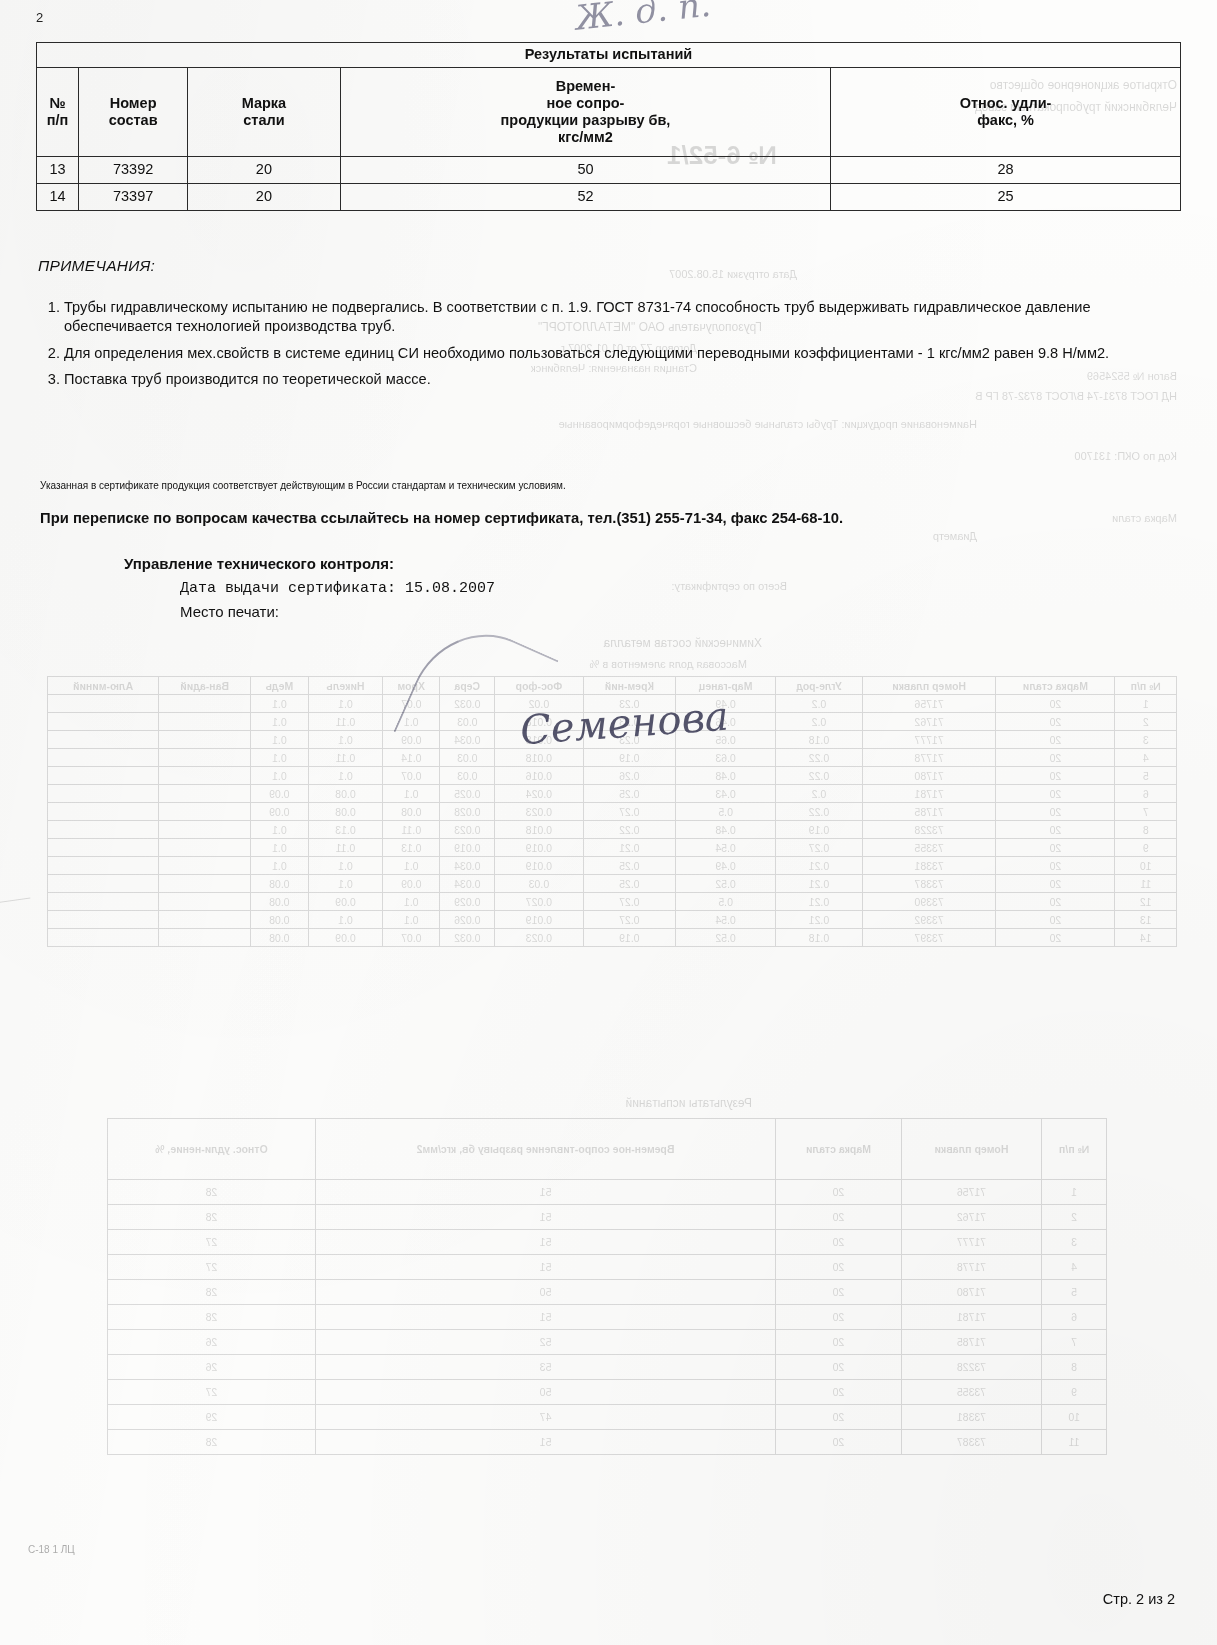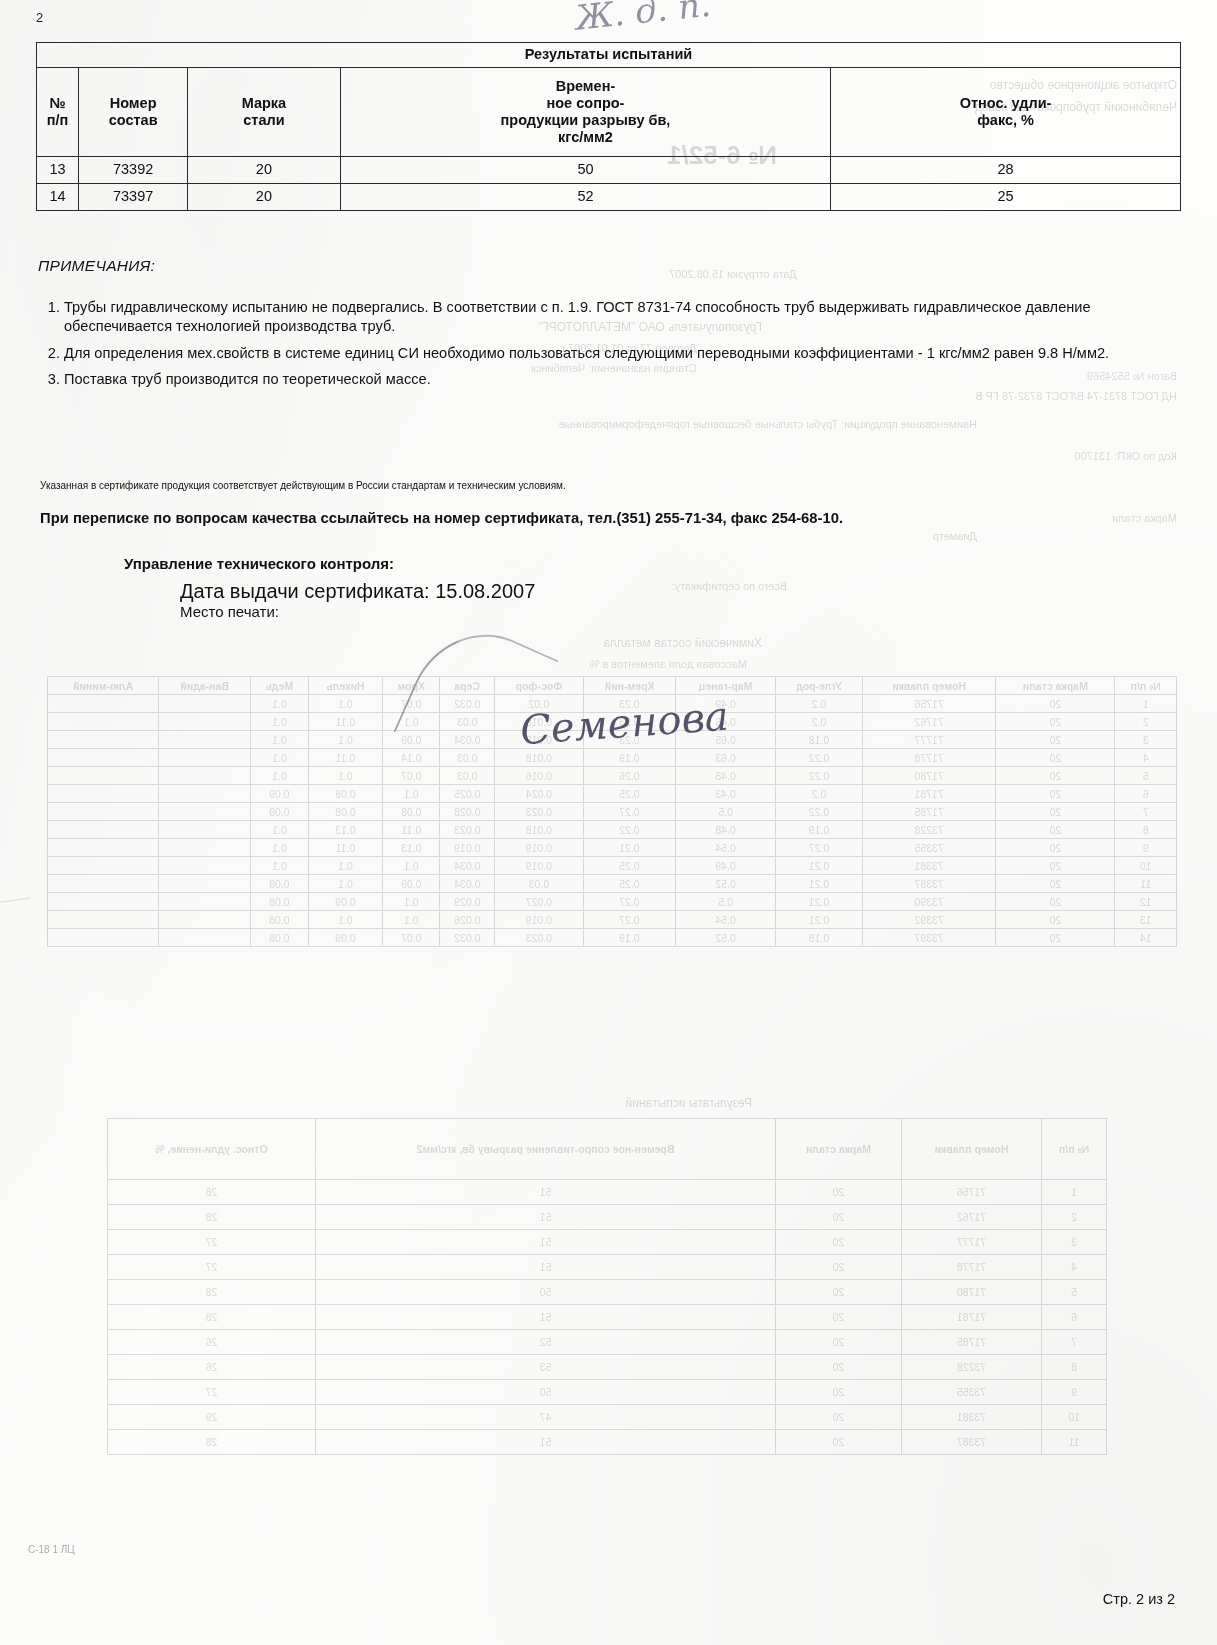--- a/index.html
+++ b/index.html
@@ -139,21 +139,22 @@
     left: 96px;
     top: 555px;
     font-size: 15px;
     font-weight: bold;
     margin-left: 28px;
   }
   .sig-date {
     position: absolute;
     left: 180px;
     top: 580px;
-    font-size: 20px;
+    font-size: 15px;
+    font-family: Liberation Mono, monospace;
   }
   .sig-stamp {
     position: absolute;
     left: 180px;
     top: 603px;
     font-size: 15px;
   }
 
   
   .handsign {

